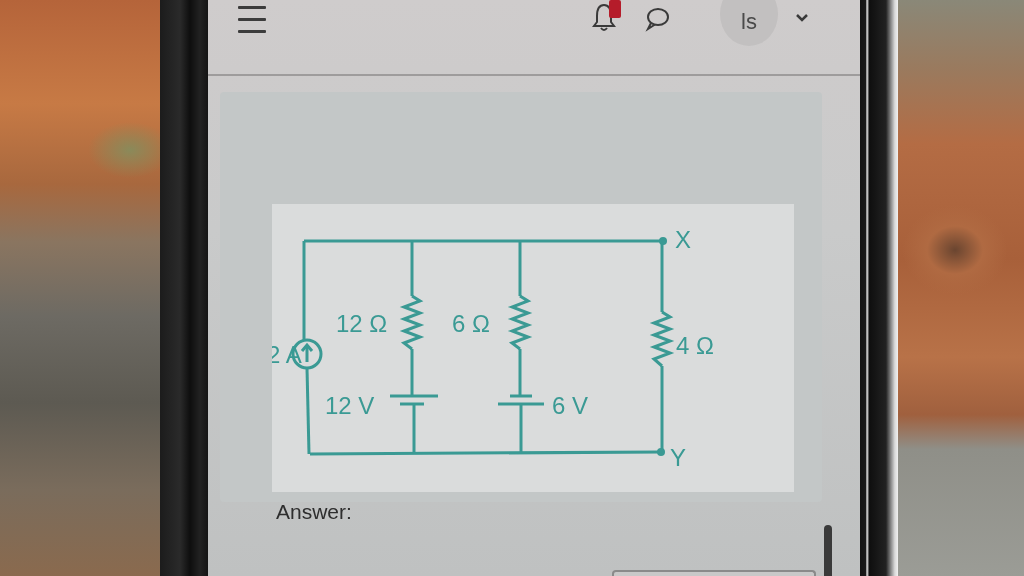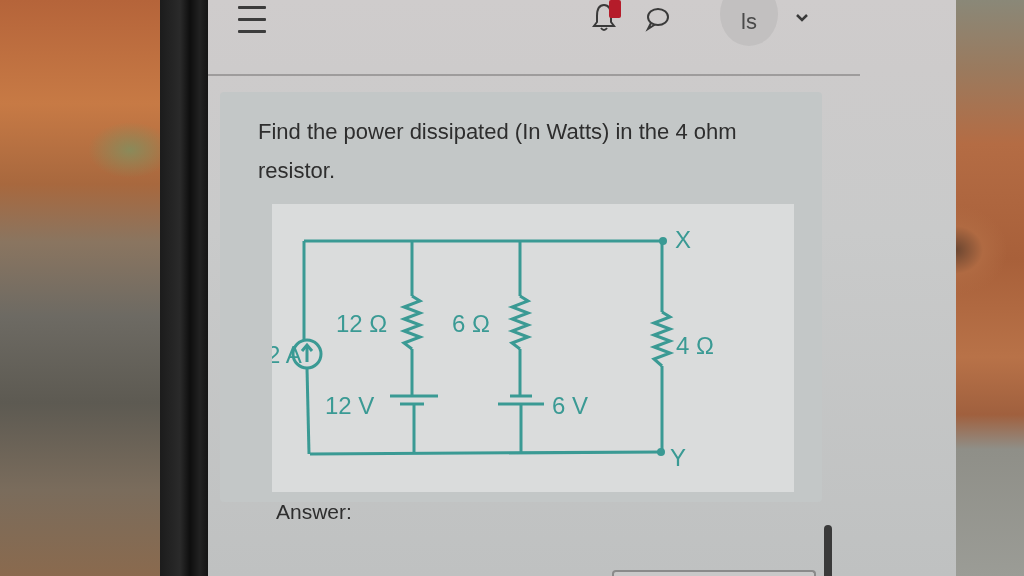--- a/index.html
+++ b/index.html
@@ -22,21 +22,21 @@
   }
   .bezel-left {
     position:absolute; left:160px; top:0; width:50px; height:576px;
     background:linear-gradient(90deg, #1c1c1c 0%, #2a2a2a 40%, #0e0e0e 60%, #222 80%, #111 100%);
   }
   .bezel-right {
     position:absolute; left:858px; top:0; width:40px; height:576px;
     background:linear-gradient(90deg, #111 0%, #1a1a1a 20%, #e8e8e8 22%, #bbb 24%, #0e0e0e 28%, #222 70%, #d9d9d9 92%, #f0f0f0 100%);
   }
   .screen {
-    position:absolute; left:208px; top:0; width:748px; height:576px;
+    position:absolute; left:208px; top:0; width:652px; height:576px;
     background:linear-gradient(180deg, #cfcccc 0%, #cdcbcb 12%, #c9caca 40%, #bfc1c1 100%);
     overflow:hidden;
   }
   .header {
     position:absolute; left:0; top:0; width:652px; height:74px;
   }
   .header-divider {
     position:absolute; left:0; top:74px; width:652px; height:2px; background:#9e9c9c;
   }
   .hamburger {
@@ -121,21 +121,20 @@
       <span>ls</span>
     </div>
 
     <svg class="chevron" viewBox="0 0 16 16">
       <path d="M3 5 L8 10 L13 5" fill="none" stroke="#3a3a3a" stroke-width="2.5"></path>
     </svg>
   </div>
   <div class="header-divider"></div>
 
   <div class="card">
-    <div class="question">Find the power dissipated (In Watts) in the 4 ohm resistor.</div>
 
     <div class="circuit-panel">
       <svg width="522" height="288" viewBox="0 0 522 288">
         <g stroke="#3a9a94" stroke-width="3" fill="none">
 
           <line x1="32" y1="37" x2="392" y2="37"></line>
 
           <line x1="38" y1="250" x2="390" y2="248"></line>
 
           <line x1="32" y1="37" x2="32" y2="136"></line>

